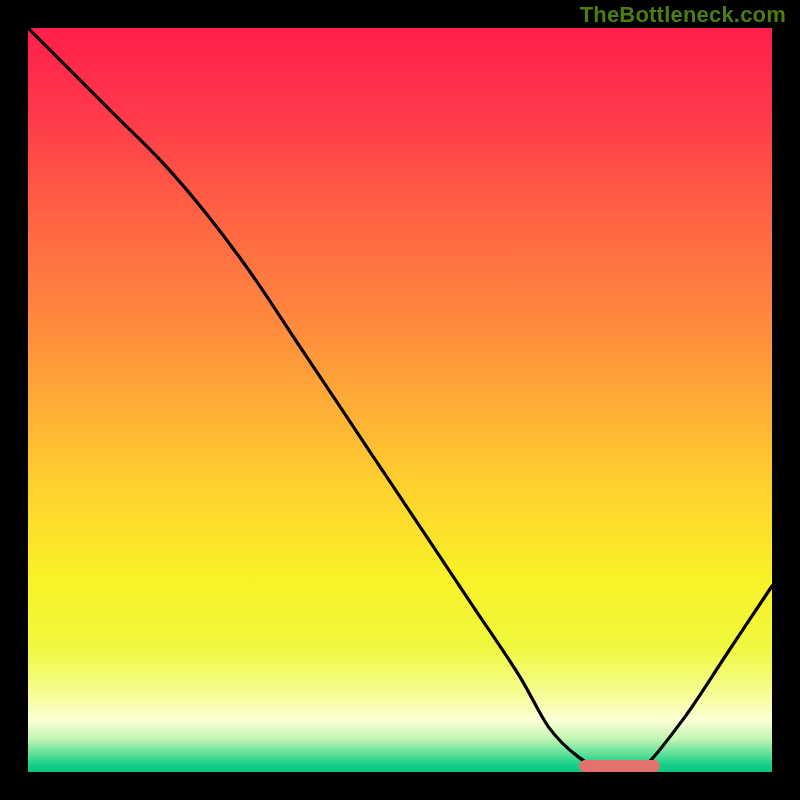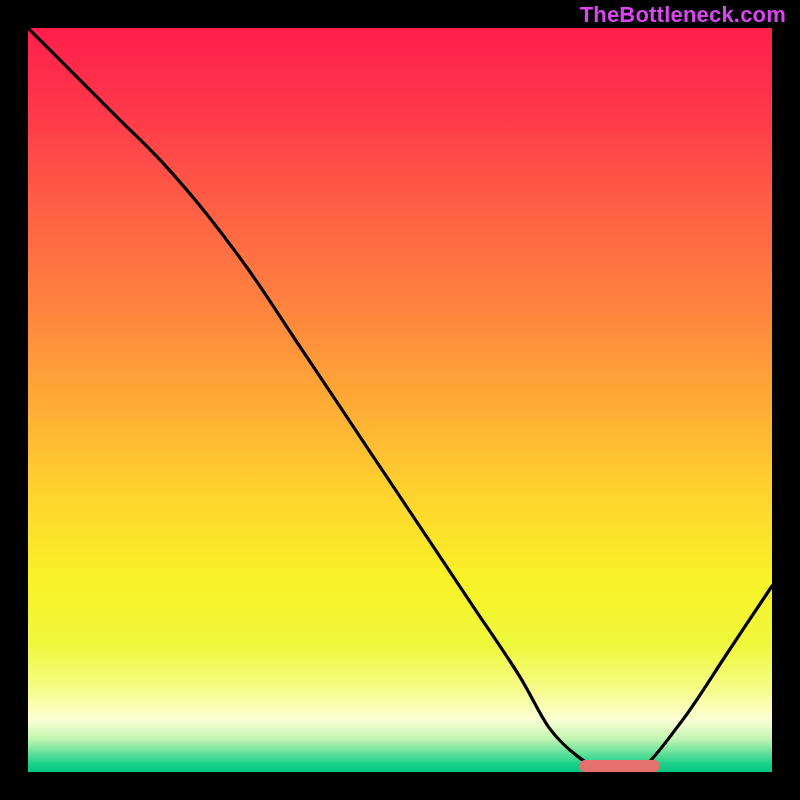--- a/index.html
+++ b/index.html
@@ -15,21 +15,21 @@
     width: 800px;
     height: 800px;
   }
   .watermark {
     position: absolute;
     top: 2px;
     right: 14px;
     font-family: Arial, Helvetica, sans-serif;
     font-size: 22px;
     font-weight: 600;
-    color: #d946ef;
+    color: #4d7c0f;
     letter-spacing: 0.2px;
     z-index: 10;
   }
   .plot-frame {
     position: absolute;
     left: 28px;
     top: 28px;
     width: 744px;
     height: 744px;
     background: #000;

